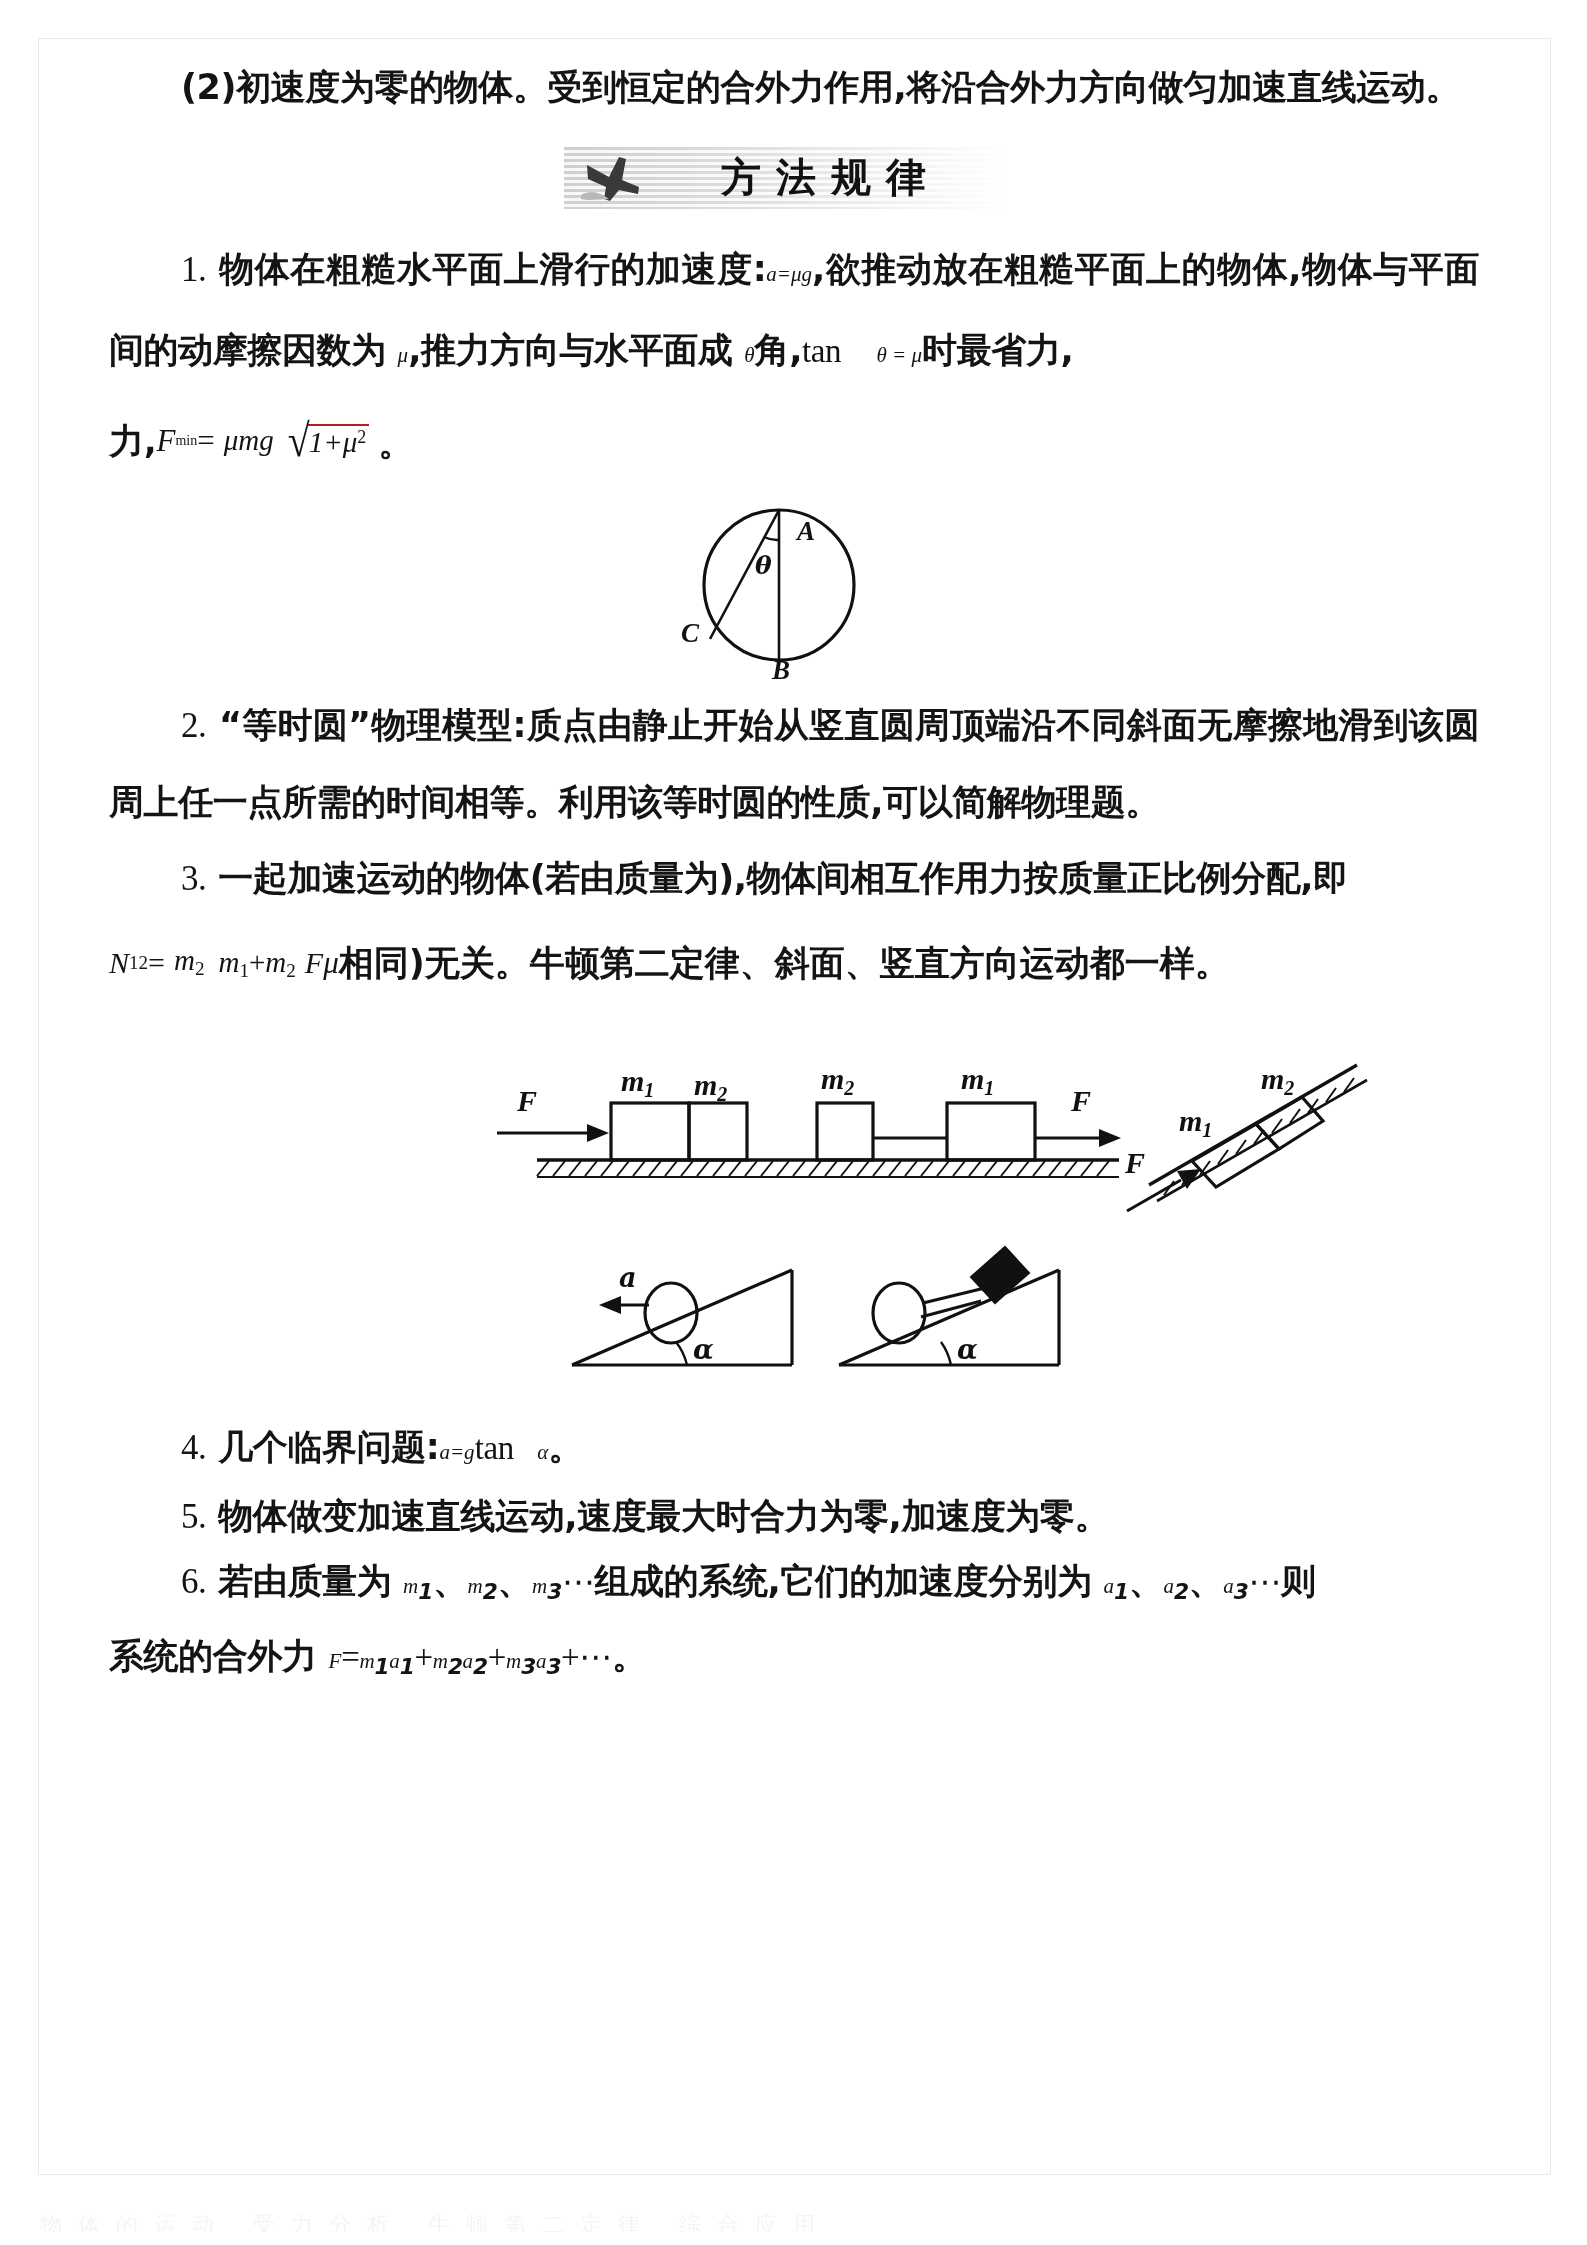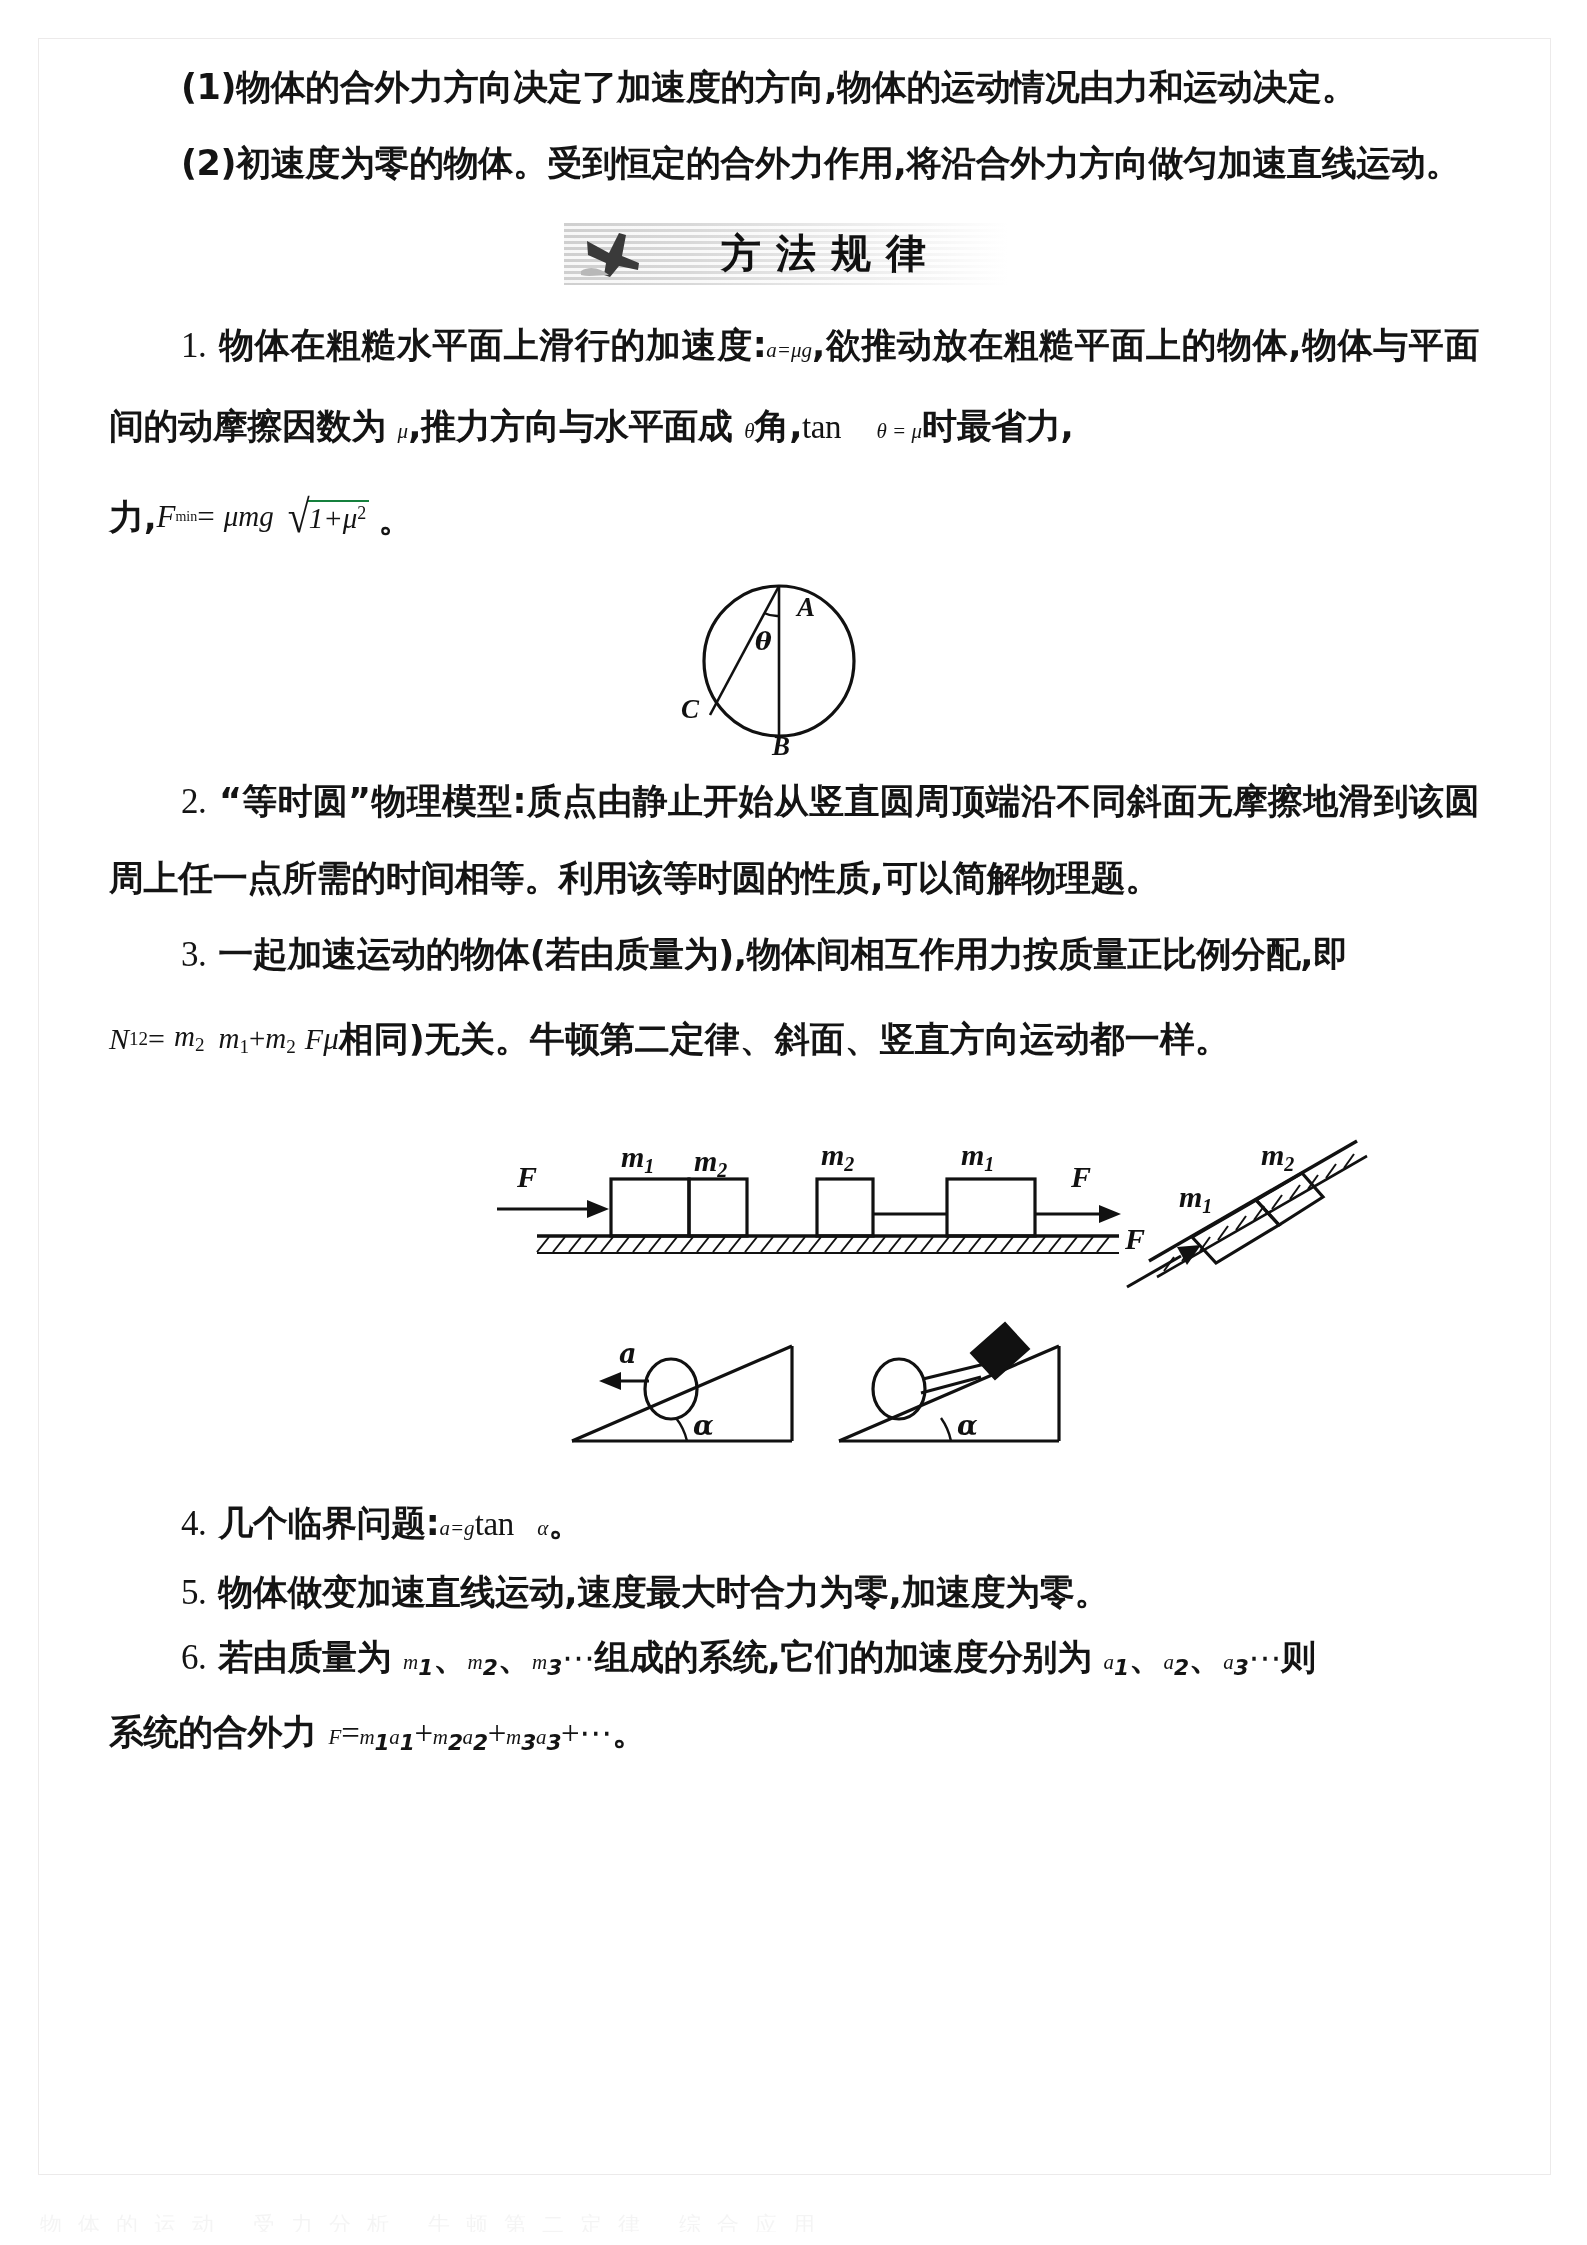--- a/index.html
+++ b/index.html
@@ -160,21 +160,21 @@
     font-style: italic;
   }
   .sqrt .radical {
     font-style: normal;
     font-size: 40px;
     line-height: 0.85;
     margin-right: -3px;
     transform: scaleY(1.15);
   }
   .sqrt .radicand {
-    border-top: 2px solid #15803d;
+    border-top: 2px solid #b91c1c;
     padding: 1px 3px 0 2px;
   }
 
   
   .fig { position: relative; }
   .fig svg { display: block; }
 
   
   #page-bleed {
     position: absolute;
@@ -190,21 +190,20 @@
     white-space: nowrap;
     overflow: hidden;
   }
 </style>
 </head>
 <body>
 
 <div id="page-sheet">
   <div id="page-body">
 
-    <p class="para indent">(1)物体的合外力方向决定了加速度的方向,物体的运动情况由力和运动决定。</p>
     <p class="para indent">(2)初速度为零的物体。受到恒定的合外力作用,将沿合外力方向做匀加速直线运动。</p>
 
     <div id="banner-wrap">
       <div id="banner"></div>
       <svg id="banner-plane" viewBox="0 0 66 58">
         <g fill="#3a3a3a">
           <path d="M8 16 L30 28 L40 8 L47 10 L43 31 L60 38 L59 45 L40 41 L31 52 L25 50 L27 38 L9 30 Z"></path>
         </g>
         <g fill="#b8b8b8">
           <path d="M2 46 C 12 40, 22 44, 30 50 C 20 50, 10 52, 2 50 Z"></path>

